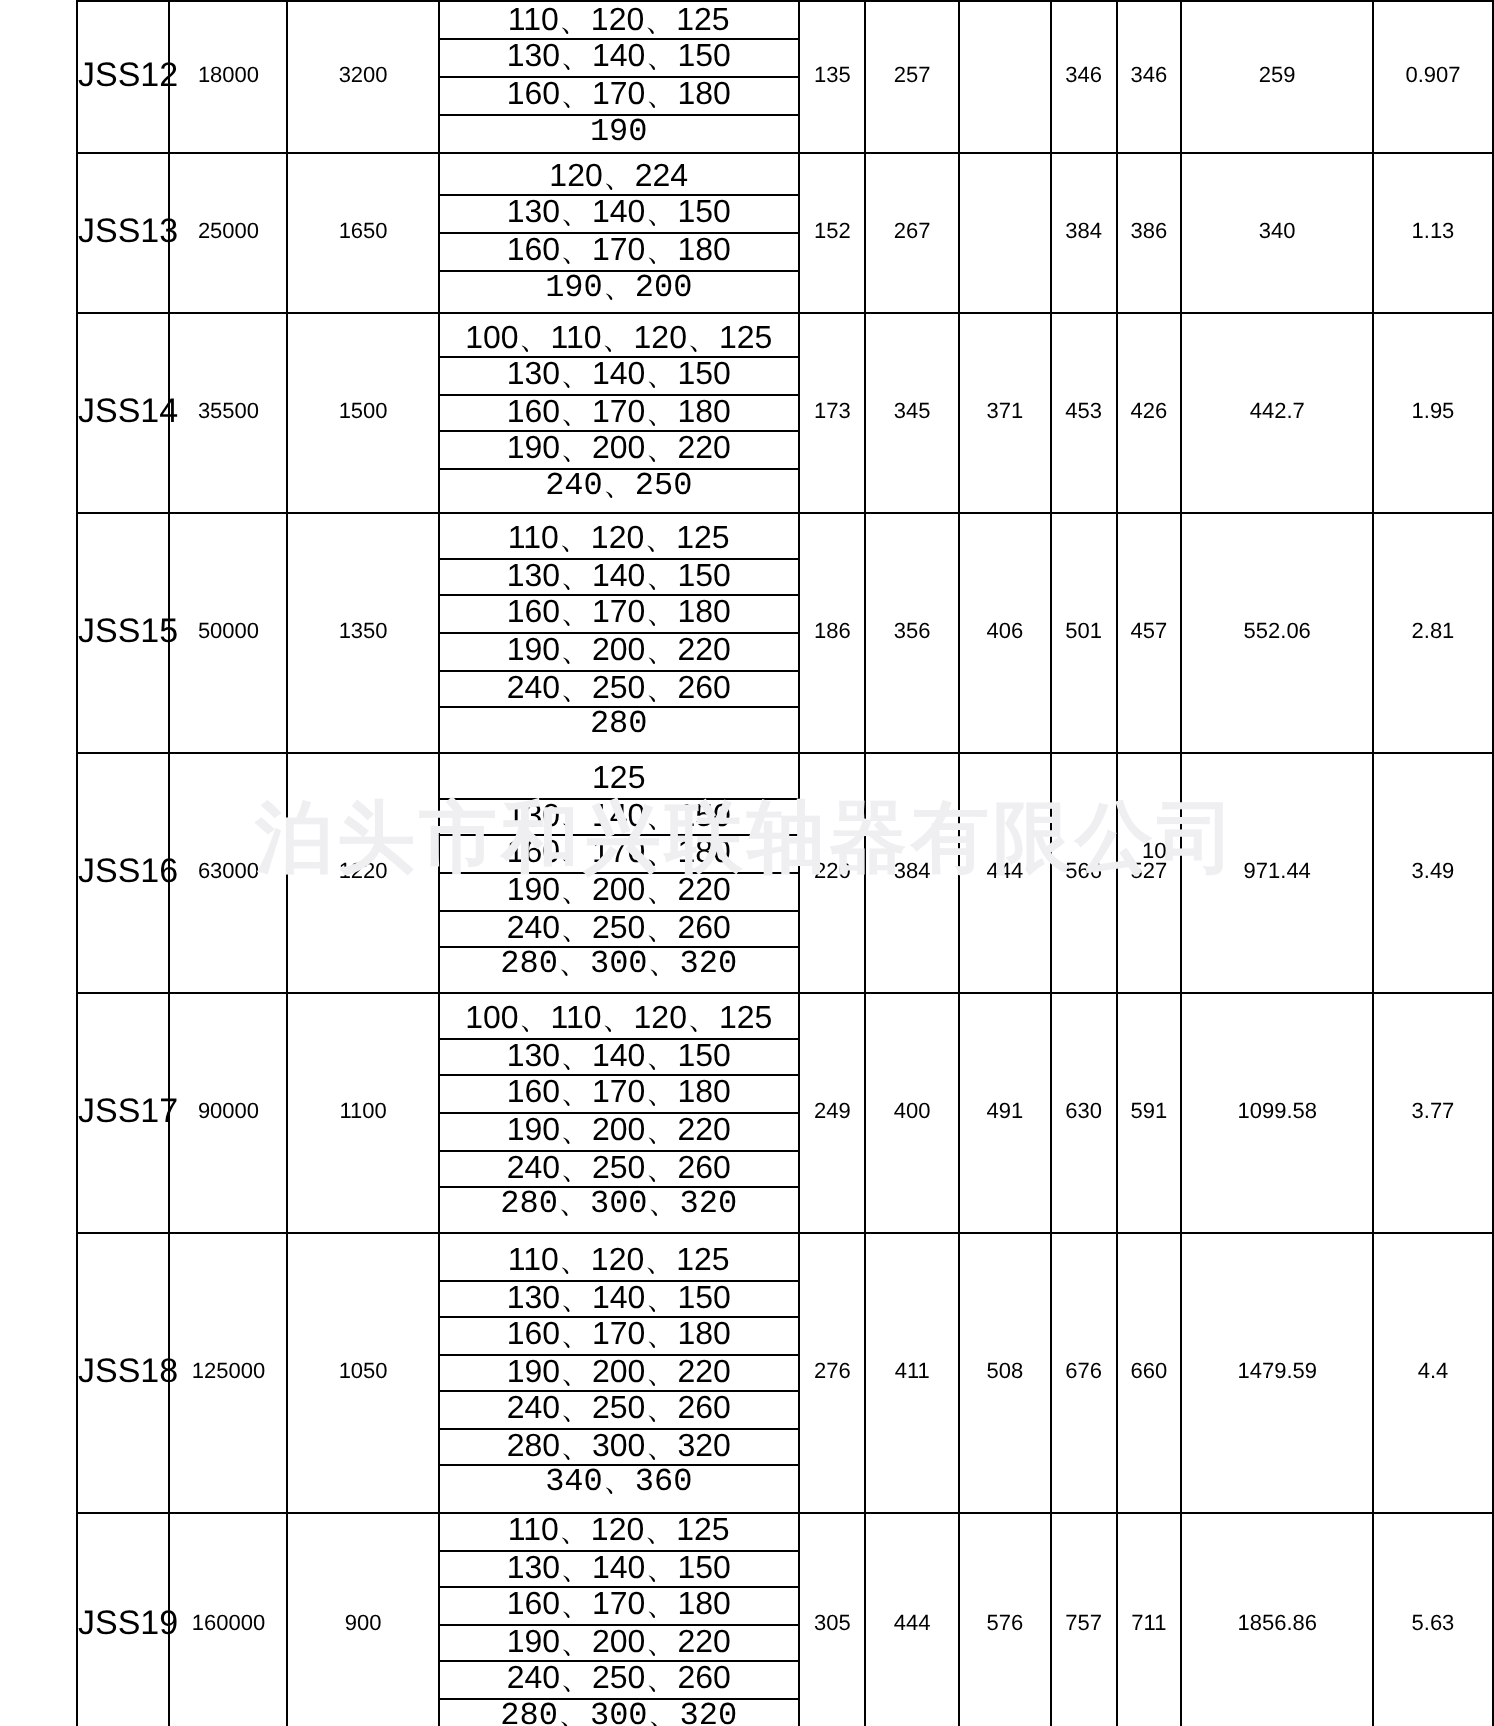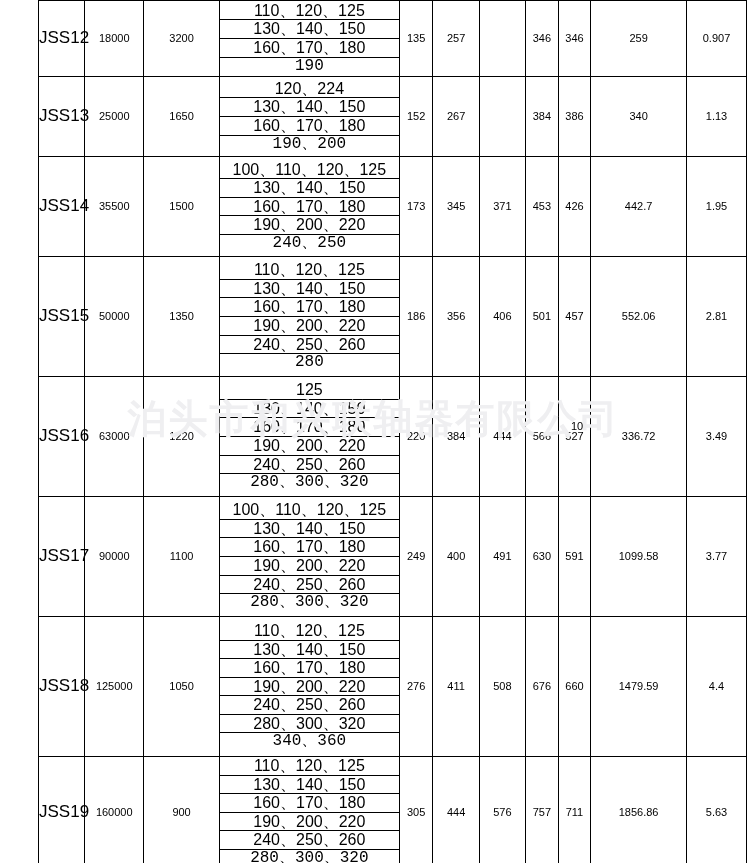--- a/index.html
+++ b/index.html
@@ -258,21 +258,21 @@
                   <td>280、300、320</td>
                 </tr>
               </tbody>
             </table>
           </td>
           <td>220</td>
           <td>384</td>
           <td>444</td>
           <td>566</td>
           <td>527</td>
-          <td>336.72</td>
+          <td>971.44</td>
           <td>3.49</td>
         </tr>
         <tr style="height: 120px;">
           <td class="model">JSS17</td>
           <td>90000</td>
           <td>1100</td>
           <td class="sizes-cell">
             <table class="sizes">
               <tbody>
                 <tr>

